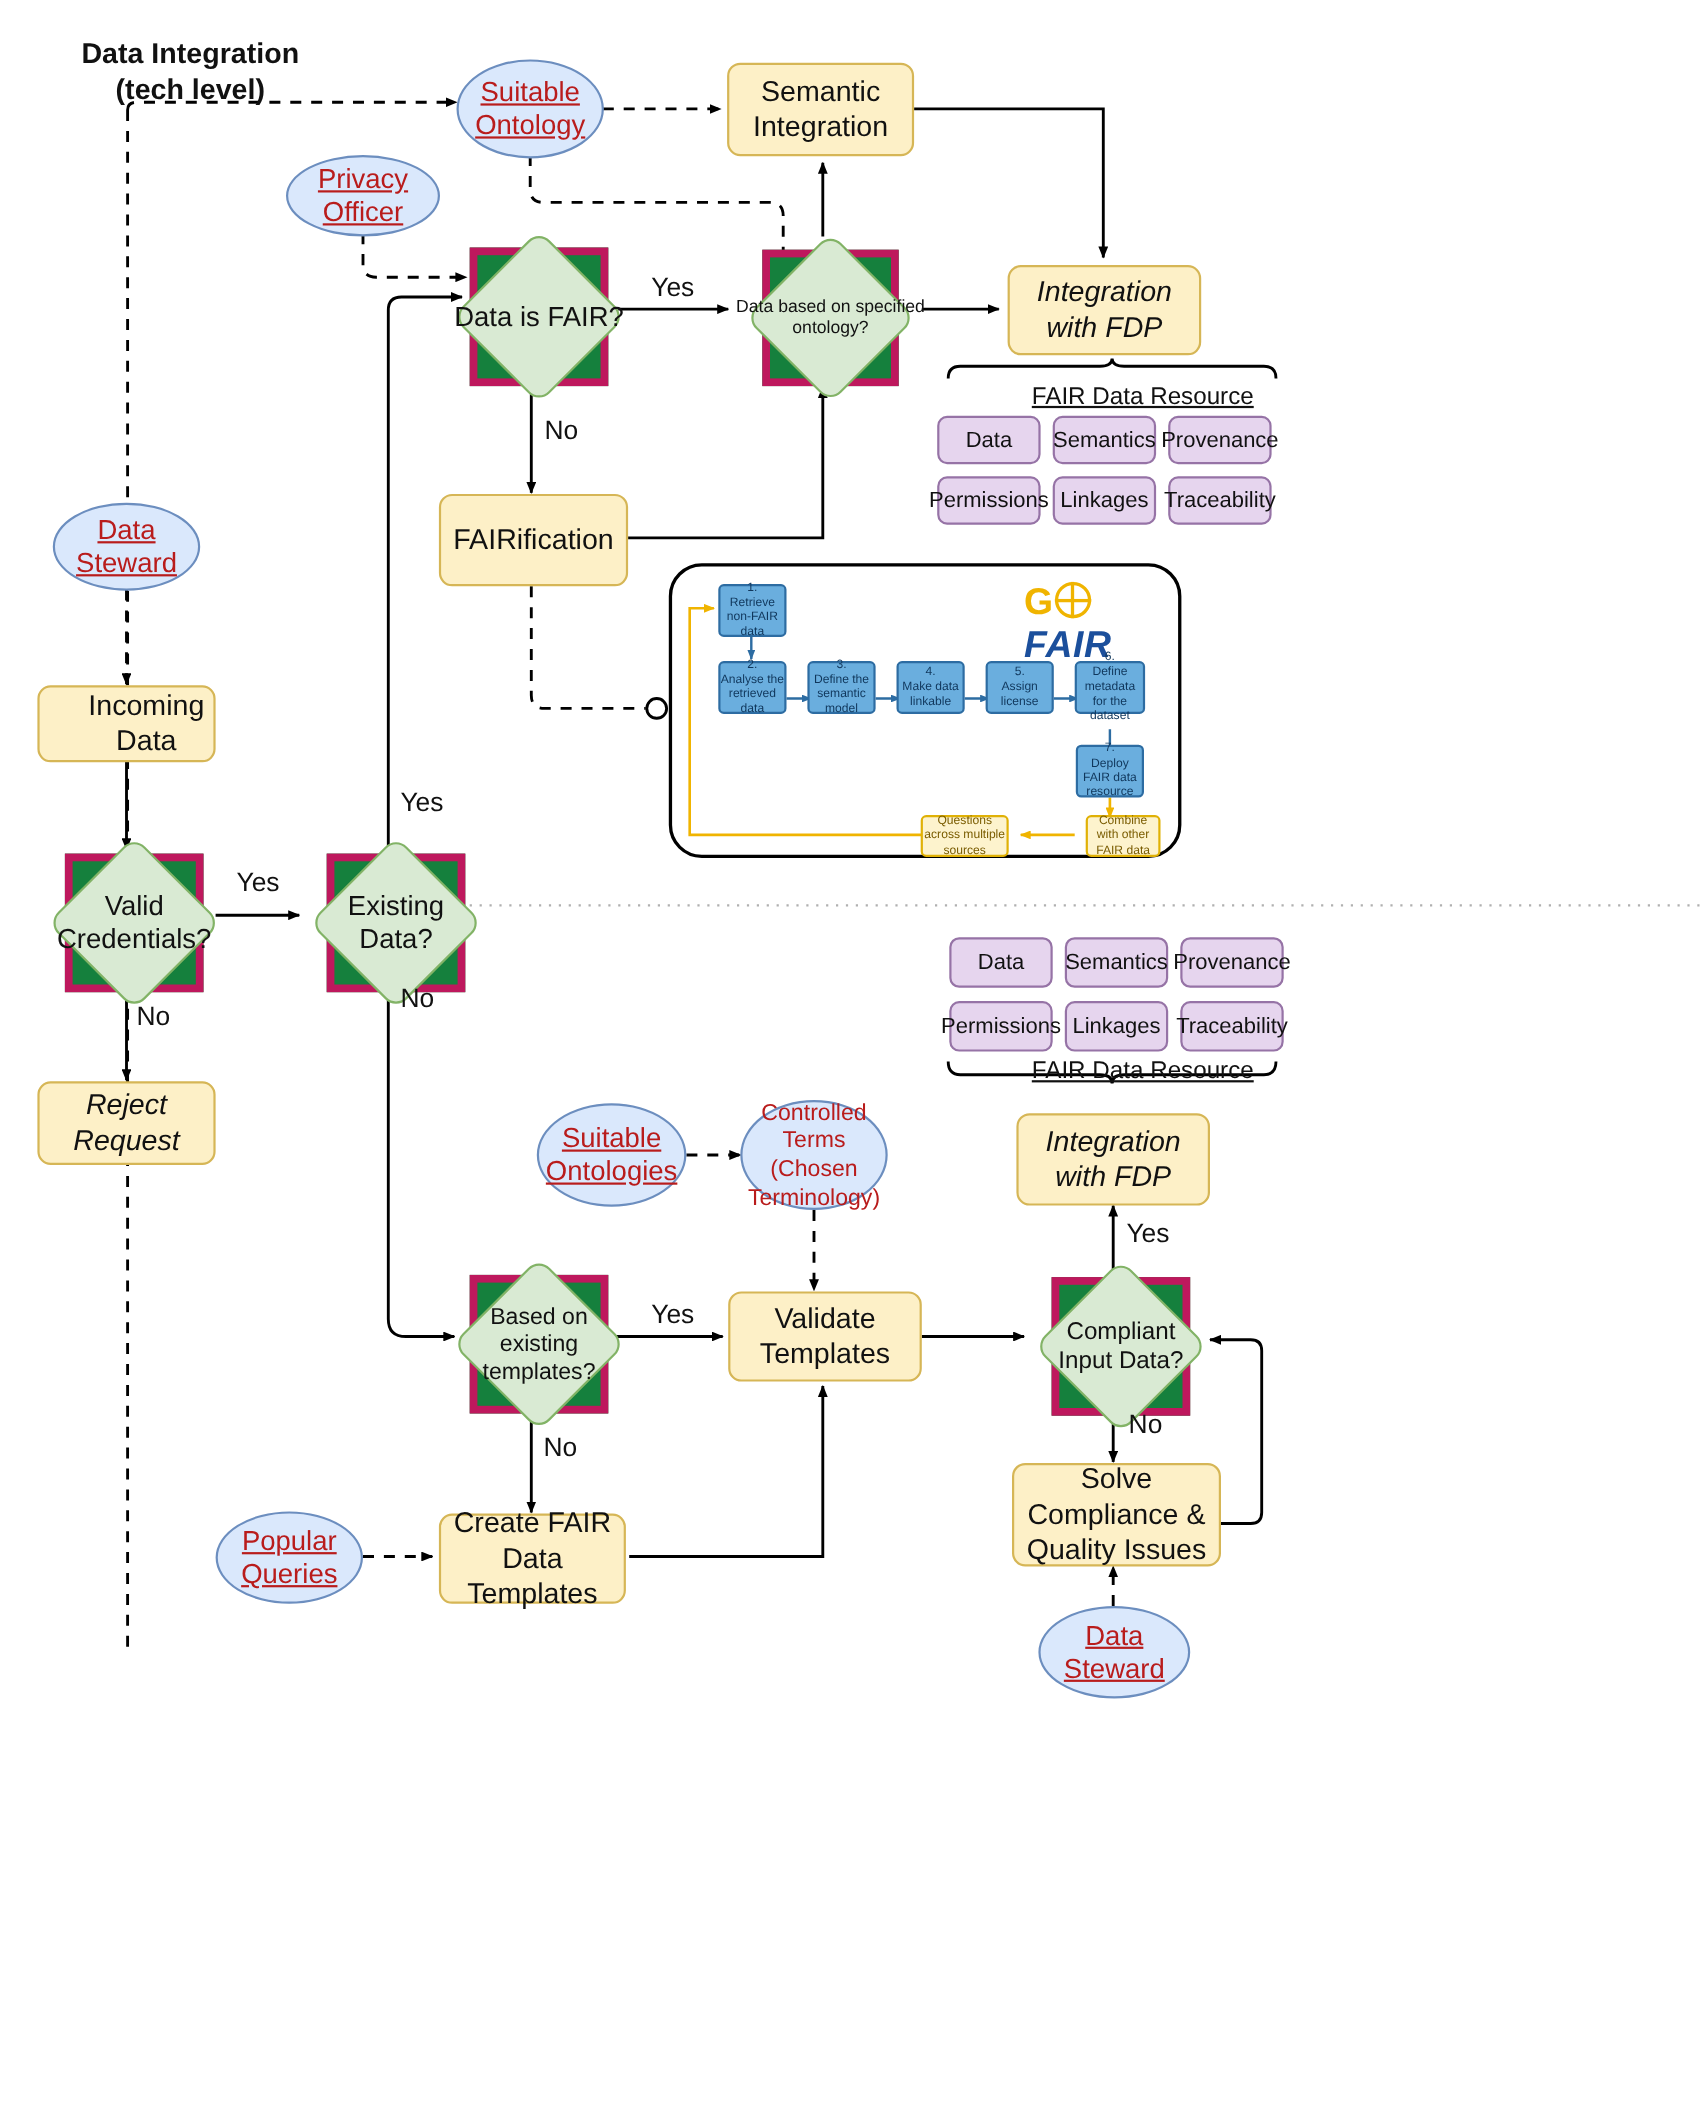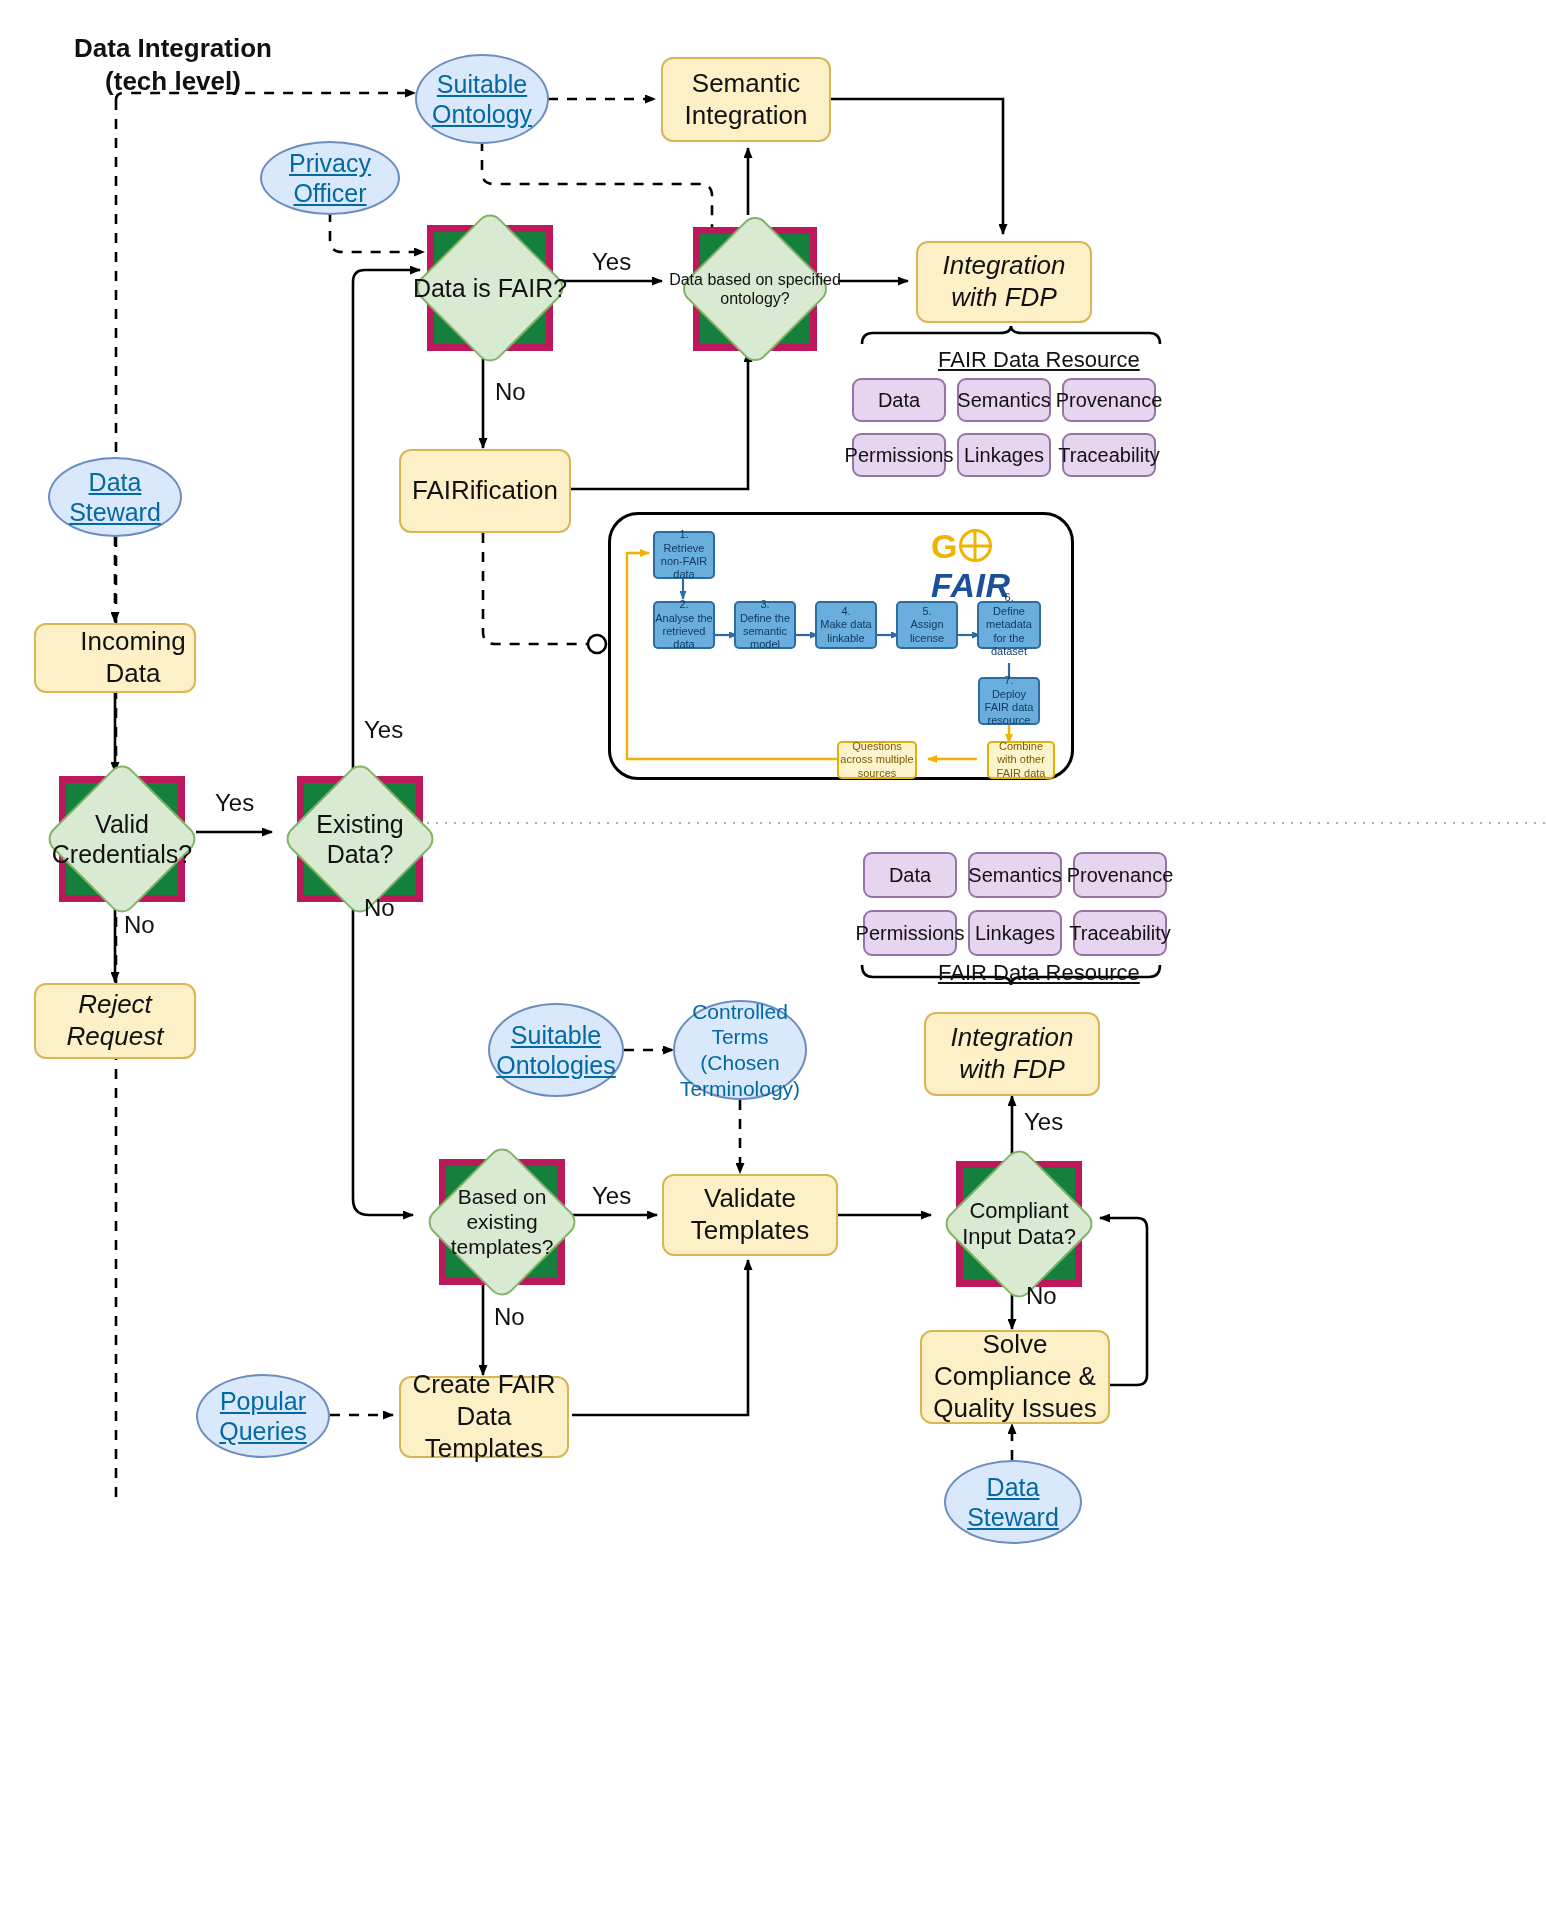--- a/index.html
+++ b/index.html
@@ -9,21 +9,21 @@
   .node{position:absolute;box-sizing:border-box;display:flex;align-items:center;justify-content:center;text-align:center;line-height:1.22;}
   
   .proc{background:#fdf0c7;border:2px solid #d6b656;border-radius:12px;font-size:26px;color:#111;}
   .proc.ital{font-style:italic;}
   .proc .u{margin-left:36px;}
   
   .dec{background:#15803d;border:7px solid #be185d;}
   .dec .lbl{position:absolute;left:50%;top:50%;transform:translate(-50%,-50%);width:145%;text-align:center;font-size:25px;color:#111;line-height:1.2;}
   .dec .inner{position:absolute;inset:0;background:#d9ead3;border:2px solid #82b366;border-radius:14px;transform:rotate(45deg);}
   
-  .ell{background:#dae8fc;border:2px solid #6c8ebf;border-radius:50%;font-size:25px;color:#0369a1;text-align:center;}
+  .ell{background:#dae8fc;border:2px solid #6c8ebf;border-radius:50%;font-size:25px;color:#b91c1c;text-align:center;}
   .ell .u{text-decoration:underline;}
   
   .chip{background:#e6d5ee;border:2px solid #9673a6;border-radius:9px;font-size:20px;color:#111;}
   
   .lab{position:absolute;font-size:24px;color:#111;white-space:nowrap;}
   .title{position:absolute;font-size:26px;font-weight:bold;color:#111;text-align:center;line-height:1.25;}
   .frlabel{position:absolute;font-size:22px;color:#111;text-decoration:underline;white-space:nowrap;}
   svg.layer{position:absolute;left:0;top:0;width:1546px;height:1924px;pointer-events:none;}
   
   .inset{position:absolute;background:#fff;border:3px solid #000;border-radius:30px;}
@@ -211,21 +211,21 @@
   <div class="dec" style="position:absolute;left:297px;top:776px;width:112px;height:112px;">
     <div class="inner"></div>
     <div class="lbl" style="width:110%;">Existing Data?</div>
   </div>
 
   <div class="dec" style="position:absolute;left:59px;top:776px;width:112px;height:112px;">
     <div class="inner"></div>
     <div class="lbl">Valid Credentials?</div>
   </div>
 
-  <div class="dec" style="position:absolute;left:427px;top:1159px;width:112px;height:112px;margin-left:12px;">
+  <div class="dec" style="position:absolute;left:427px;top:1159px;width:112px;height:112px;">
     <div class="inner"></div>
     <div class="lbl" style="font-size:21px;width:110%;">Based on existing templates?</div>
   </div>
 
   <div class="dec" style="position:absolute;left:956px;top:1161px;width:112px;height:112px;">
     <div class="inner"></div>
     <div class="lbl" style="font-size:22px;width:135%;">Compliant Input Data?</div>
   </div>
 
   <div class="lab" style="left:592px;top:248px;">Yes</div>

